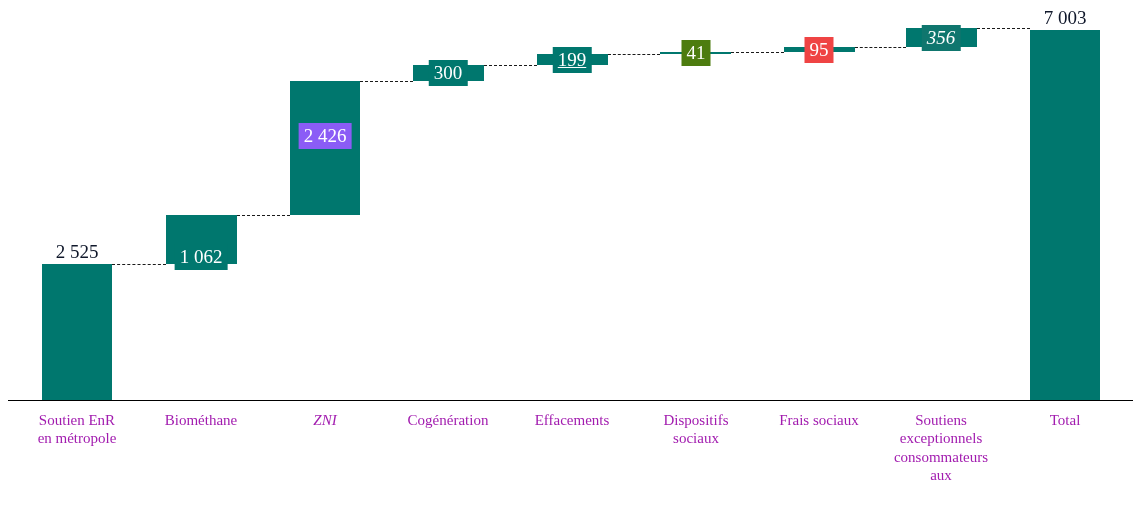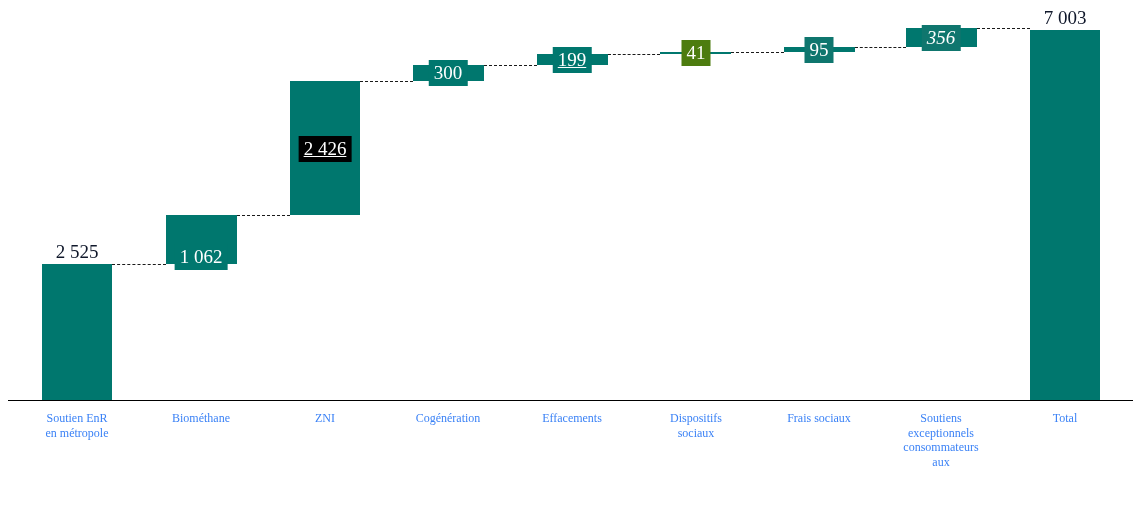--- a/index.html
+++ b/index.html
@@ -64,23 +64,23 @@
   }
   #xaxis {
     position: absolute;
     left: 0;
     top: 403px;
     width: 1141px;
     height: 104px;
   }
   .tick-label {
     position: absolute;
-    font-size: 12px;
+    font-size: 15px;
     line-height: 1.22;
-    color: #3b82f6;
+    color: #a21caf;
     text-align: center;
     transform: translateX(-50%);
     white-space: normal;
   }
 </style>
 </head>
 <body>
 
 <div id="chart-root">
 
@@ -92,47 +92,47 @@
       <div class="connector" style="left: 484px; top: 65px; width: 53px;"></div>
       <div class="connector" style="left: 608px; top: 54px; width: 52px;"></div>
       <div class="connector" style="left: 731px; top: 52px; width: 53px;"></div>
       <div class="connector" style="left: 855px; top: 47px; width: 51px;"></div>
       <div class="connector" style="left: 977px; top: 28px; width: 53px;"></div>
       <div class="bar" style="left: 42px; top: 264px; width: 70px; height: 136px; background: rgb(0, 119, 110);"></div>
       <div class="val-above" style="left: 77px; top: 261px;">2 525</div>
       <div class="bar" style="left: 166px; top: 215px; width: 71px; height: 49px; background: rgb(0, 119, 110);"></div>
       <div class="val-inside" style="left: 201px; top: 239.5px; background: rgb(0, 119, 110); margin-top: 17px;">1 062</div>
       <div class="bar" style="left: 290px; top: 81px; width: 70px; height: 134px; background: rgb(0, 119, 110);"></div>
-      <div class="val-inside" style="left: 325px; top: 149px; background: #000000; text-decoration: underline;">2 426</div>
+      <div class="val-inside" style="left: 325px; top: 136px; background: #8b5cf6;">2 426</div>
       <div class="bar" style="left: 413px; top: 65px; width: 71px; height: 16px; background: rgb(0, 119, 110);"></div>
       <div class="val-inside" style="left: 448px; top: 73px; background: rgb(0, 119, 110);">300</div>
       <div class="bar" style="left: 537px; top: 54px; width: 71px; height: 11px; background: rgb(0, 119, 110);"></div>
       <div class="val-inside" style="left: 572px; top: 59.5px; background: rgb(0, 119, 110); text-decoration: underline;">199</div>
       <div class="bar" style="left: 660px; top: 52px; width: 71px; height: 2px; background: rgb(0, 119, 110);"></div>
       <div class="val-inside" style="left: 696px; top: 53px; background: #4d7c0f;">41</div>
       <div class="bar" style="left: 784px; top: 47px; width: 71px; height: 5px; background: rgb(0, 119, 110);"></div>
-      <div class="val-inside" style="left: 819px; top: 49.5px; background: #0f766e;">95</div>
+      <div class="val-inside" style="left: 819px; top: 49.5px; background: #ef4444;">95</div>
       <div class="bar" style="left: 906px; top: 28px; width: 71px; height: 19px; background: rgb(0, 119, 110);"></div>
       <div class="val-inside" style="left: 941px; top: 37.5px; background: #0f766e; font-style: italic;">356</div>
       <div class="bar" style="left: 1030px; top: 30px; width: 70px; height: 370px; background: rgb(0, 119, 110);"></div>
       <div class="val-above" style="left: 1065px; top: 27px;">7 003</div>
     </div>
 
   <div id="axis-line"></div>
 
   <div id="xaxis">
 
   <div class="tick-label" style="left: 77px; top: 8px;">
         <div>Soutien EnR</div>
         <div>en métropole</div>
       </div>
       <div class="tick-label" style="left: 201px; top: 8px;">
         <div>Biométhane</div>
       </div>
-      <div class="tick-label" style="left: 325px; top: 8px;">
+      <div class="tick-label" style="left: 325px; top: 8px; font-style: italic;">
         <div>ZNI</div>
       </div>
       <div class="tick-label" style="left: 448px; top: 8px;">
         <div>Cogénération</div>
       </div>
       <div class="tick-label" style="left: 572px; top: 8px;">
         <div>Effacements</div>
       </div>
       <div class="tick-label" style="left: 696px; top: 8px;">
         <div>Dispositifs</div>

